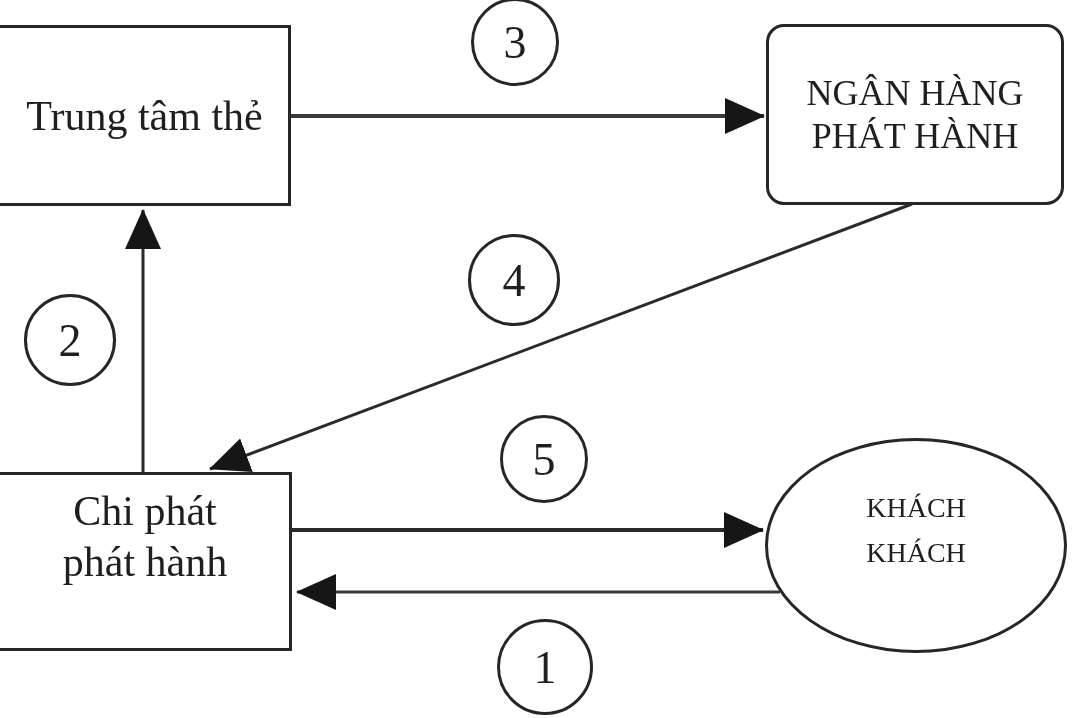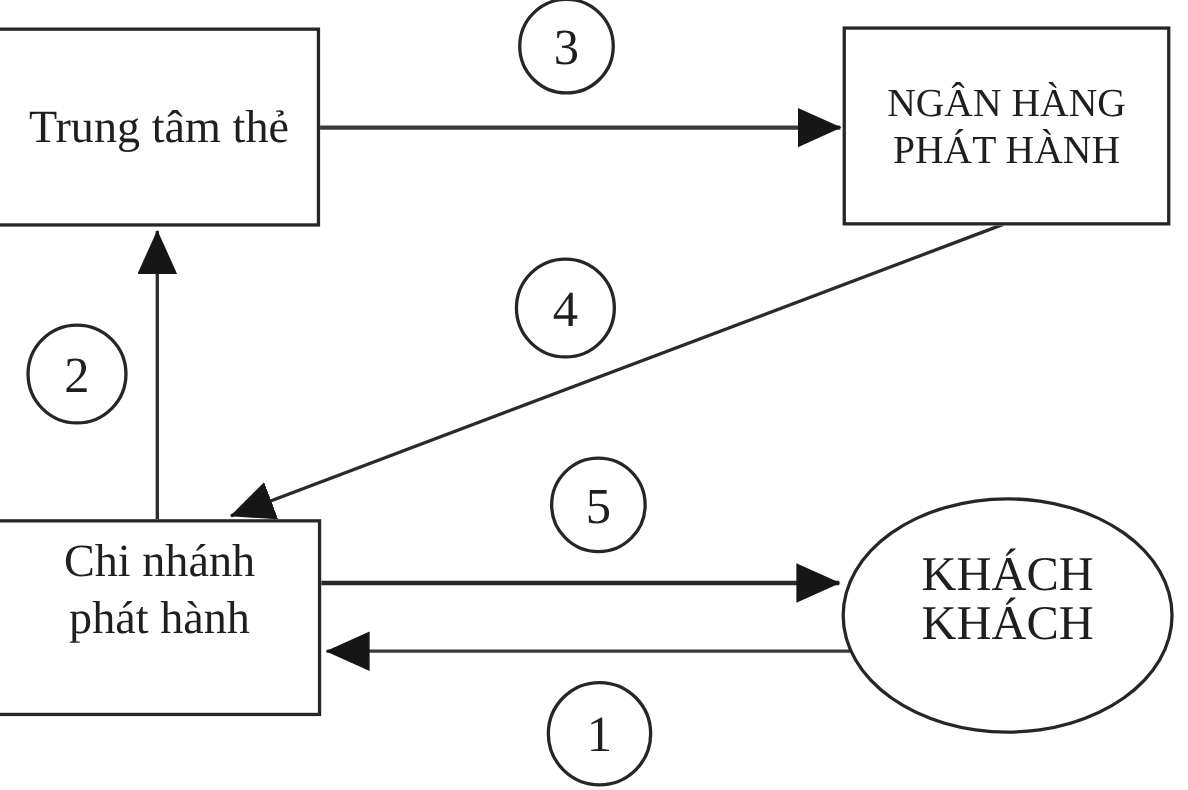--- a/index.html
+++ b/index.html
@@ -40,34 +40,35 @@
     left: -16px; top: 25px;
     width: 307px; height: 181px;
     font-size: 42px;
     padding-left: 14px; 
   }
   .node-issuing-bank {
     left: 766px; top: 24px;
     width: 298px; height: 181px;
     font-size: 36px;
     line-height: 43px;
+    border-radius: 18px;
   }
   .node-issuing-branch {
     left: -16px; top: 472px;
     width: 308px; height: 179px;
     font-size: 42px;
     line-height: 51px;
     padding-left: 14px;
     padding-bottom: 50px;
   }
   .node-customer {
-    left: 765px; top: 452px;
+    left: 765px; top: 438px;
     width: 302px; height: 215px;
     border-radius: 50%;
-    font-size: 44px;
+    font-size: 28px;
     line-height: 45px;
     padding-bottom: 32px;
   }
   .step {
     position: absolute;
     box-sizing: border-box;
     background: #ffffff;
     border: 3px solid #262626;
     border-radius: 50%;
     display: flex;
@@ -108,21 +109,21 @@
   <div class="node node-card-center">
     <div class="nl">Trung tâm thẻ</div>
   </div>
 
   <div class="node node-issuing-bank">
     <div class="nl">NGÂN HÀNG</div>
     <div class="nl">PHÁT HÀNH</div>
   </div>
 
   <div class="node node-issuing-branch">
-    <div class="nl">Chi nhánh</div>
+    <div class="nl">Chi phát</div>
     <div class="nl">phát hành</div>
   </div>
 
   <div class="node node-customer">
     <div class="nl">KHÁCH</div>
     <div class="nl">KHÁCH</div>
   </div>
 
   <div class="step step-3">
     <span>3</span>

